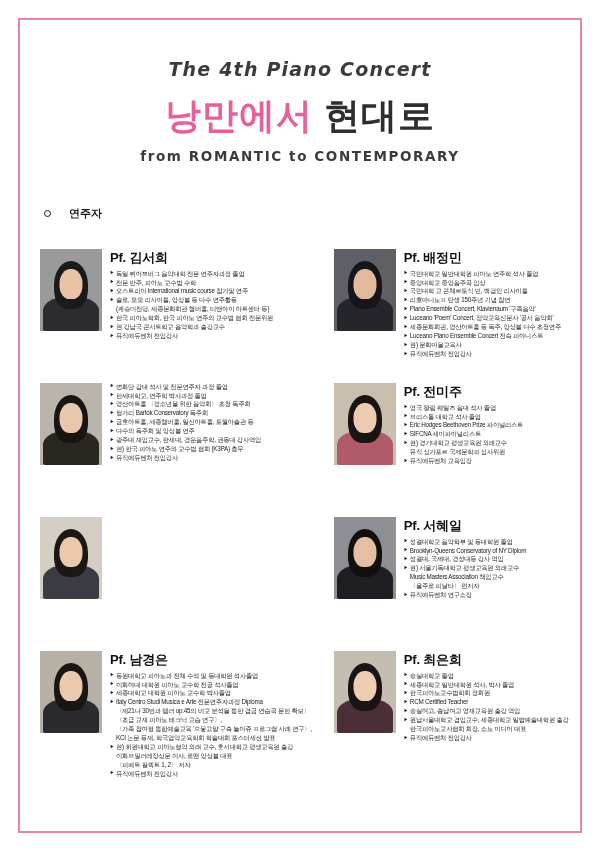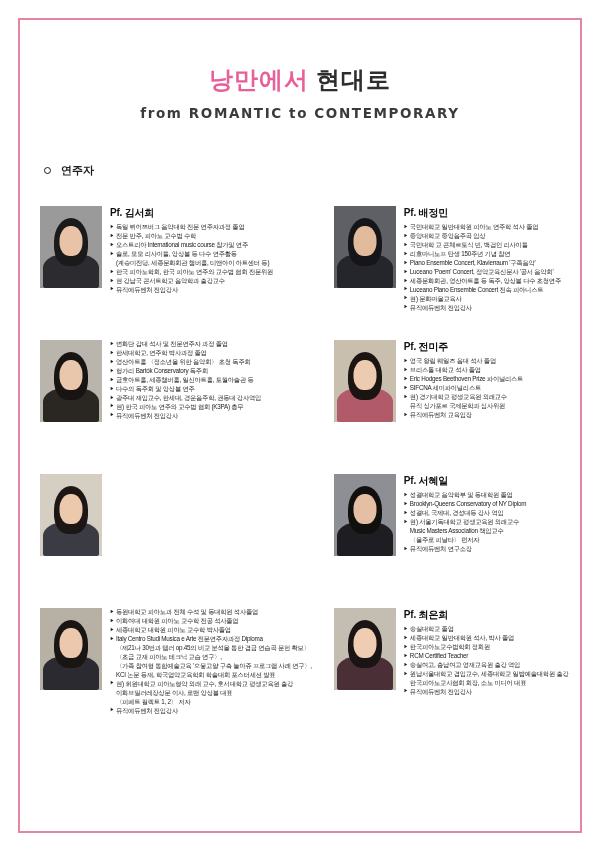--- a/index.html
+++ b/index.html
@@ -43,27 +43,26 @@
   }
   .title-en-top {
     font-family: "DejaVu Sans", sans-serif;
     font-size: 19px;
     letter-spacing: 1.2px;
     color: #3b3b3b;
     font-weight: 700;
     font-style: italic;
   }
   .title-ko {
-    margin-top: 9px;
-    font-size: 24px;
+    margin-top: 16px;
+    font-size: 36px;
     font-weight: 700;
     letter-spacing: 1px;
     line-height: 1.1;
     white-space: nowrap;
-    font-family: Liberation Serif, serif;
   }
   .title-ko .pink {
     color: #e8609a;
   }
   .title-ko .dark {
     color: #2e2e2e;
   }
   .title-en-bottom {
     margin-top: 12px;
     font-family: "DejaVu Sans", sans-serif;
@@ -75,21 +74,21 @@
 
   
   .section-head {
     margin-top: 42px;
     margin-left: 16px;
     font-size: 11px;
     font-weight: 700;
     color: #1c1c1c;
     display: flex;
     align-items: center;
-    gap: 10px;
+    gap: 18px;
   }
   .section-head .ring {
     display: inline-block;
     width: 7px;
     height: 7px;
     border: 1.4px solid #1c1c1c;
     border-radius: 50%;
     box-sizing: border-box;
   }
 
@@ -138,21 +137,21 @@
     left: 50%;
     transform: translateX(-50%);
     border-radius: 40% 40% 6% 6%;
   }
 
   .info {
     flex: 1 1 auto;
     min-width: 0;
   }
   .name {
-    font-size: 10px;
+    font-size: 13px;
     font-weight: 700;
     color: #101010;
     margin-bottom: 3px;
     letter-spacing: -0.2px;
   }
   .bullets {
     list-style: none;
     margin: 0;
     padding: 0;
   }
@@ -179,20 +178,21 @@
   }
 </style>
 </head>
 <body>
 
 <div class="page">
   <div class="frame"></div>
   <div class="inner">
 
     <div class="title-block">
+      <div class="title-en-top">The 4th Piano Concert</div>
       <div class="title-ko">
         <span class="pink">낭만에서</span>
         <span class="dark">현대로</span>
       </div>
       <div class="title-en-bottom">from ROMANTIC to CONTEMPORARY</div>
     </div>
 
     <div class="section-head">
       <span class="ring"></span>
       <span>연주자</span>
@@ -313,20 +313,21 @@
           </div>
         </div>
         <div class="cell">
           <div class="photo">
             <div class="bg" style="background: rgb(183, 176, 165);"></div>
             <div class="body" style="background: rgb(43, 42, 48); width: 56px; height: 34px; bottom: 0px;"></div>
             <div class="hair" style="background: rgb(25, 21, 19); width: 34px; height: 48px; top: 12px;"></div>
             <div class="head" style="background: rgb(236, 201, 174); width: 23px; height: 30px; top: 20px;"></div>
           </div>
           <div class="info">
+            <div class="name">Pf. 남경은</div>
             <ul class="bullets">
               <li class="b">동원대학교 피아노과 전체 수석 및 동대학원 석사졸업</li>
               <li class="b">이화여대 대학원 피아노 교수학 전공 석사졸업</li>
               <li class="b">세종대학교 대학원 피아노 교수학 박사졸업</li>
               <li class="b">Italy Centro Studi Musica e Arte 전문연주자과정 Diploma</li>
               <li class="plain">〈제21나 30번과 템러 op.45의 비교 분석을 통한 겸금 연습곡 문헌 확보〉</li>
               <li class="plain">〈초급 교재 피아노 테크닉 교습 연구〉,</li>
               <li class="plain">〈가족 참여형 통합예술교육 '으뭏고얄 구축 놀아쥬 프로그램 사례 연구〉,</li>
               <li class="plain">KCI 논문 등재, 학국업악교육학회 학술대회 포스터세션 발표</li>
               <li class="b">현) 휘원대학교 피아노형악 외래 교수, 호서대학교 평생교육원 출강</li>

